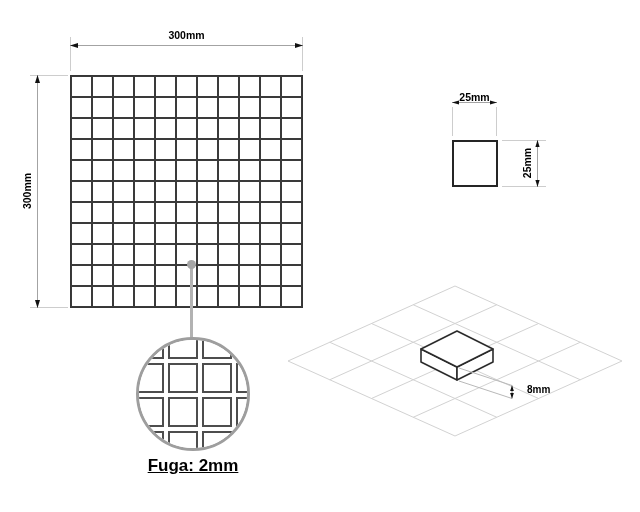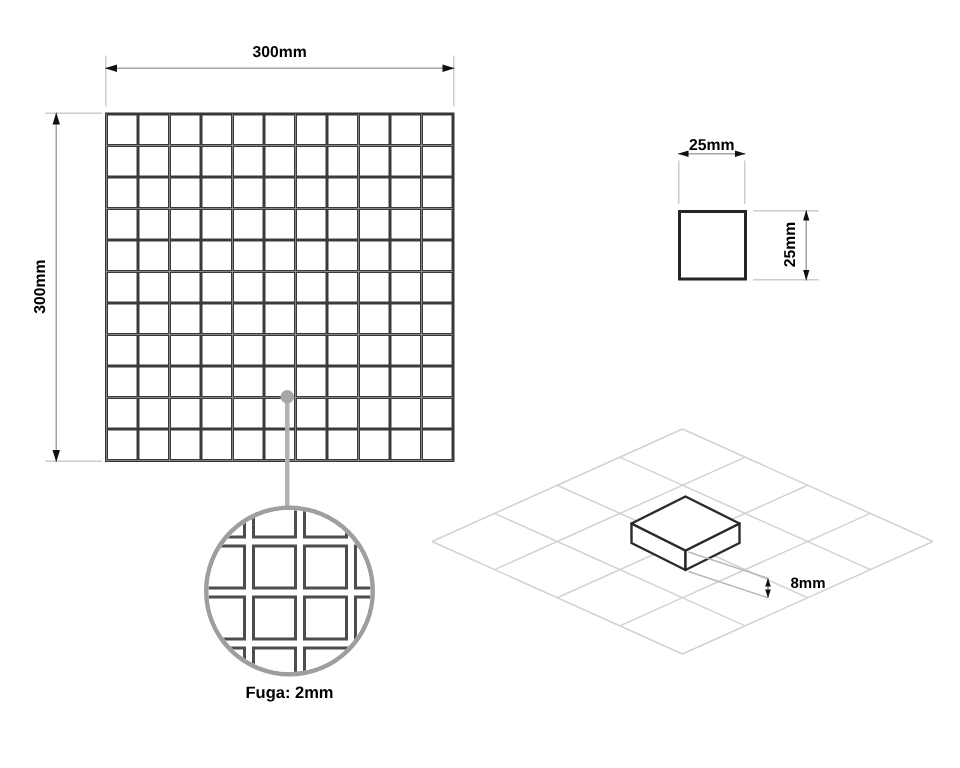--- a/index.html
+++ b/index.html
@@ -77,24 +77,25 @@
     font-size: 10.5px;
     line-height: 12px;
     text-align: center;
     white-space: nowrap;
     color: #000;
   }
   .dim-label.rot { transform: rotate(-90deg); transform-origin: center center; }
   .caption-label {
     position: absolute;
     font-weight: bold;
-    font-size: 11px;
+    font-size: 17px;
     text-align: center;
     white-space: nowrap;
     color: #000;
+    text-decoration: underline;
   }
   .thickness-label {
     position: absolute;
     font-weight: bold;
     font-size: 10px;
     white-space: nowrap;
     color: #000;
   }
 
   

